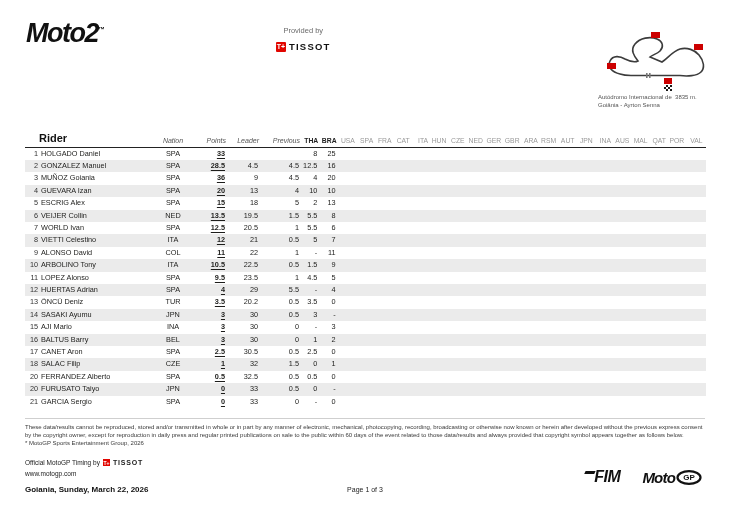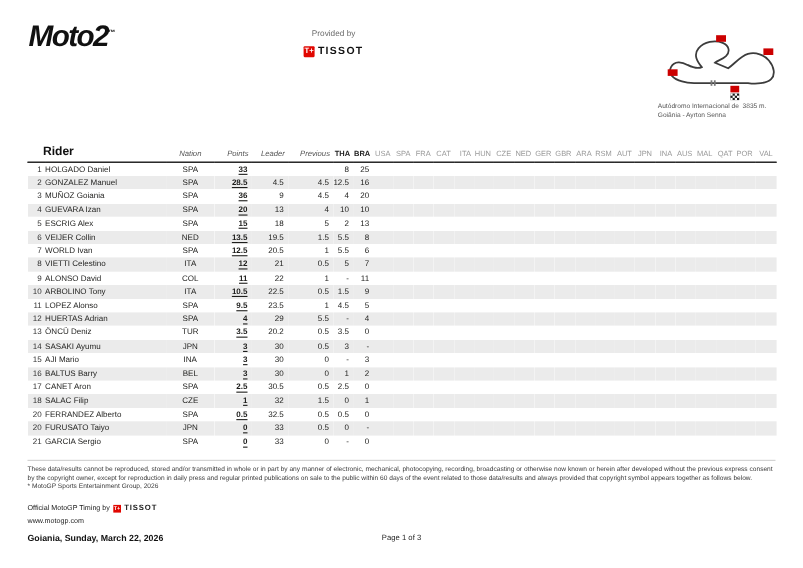--- a/index.html
+++ b/index.html
@@ -809,14 +809,24 @@
 
   <div class="timing">
     <span>Official MotoGP Timing by</span>
     <span class="tbox">T+</span>
     <span class="tword">TISSOT</span>
   </div>
   <div class="website">www.motogp.com</div>
   <div class="datestamp">Goiania, Sunday, March 22, 2026</div>
   <div class="pagenum">Page 1 of 3</div>
 
+  <div class="brandlogos">
+    <span class="fim">FIM</span>
+    <span class="motogp">
+      <span class="mword">Moto</span>
+      <svg width="26" height="15" viewBox="0 0 26 15">
+        <ellipse cx="13" cy="7.5" rx="11.5" ry="6.3" fill="none" stroke="#111" stroke-width="2.2"></ellipse>
+        <text x="13" y="10.4" text-anchor="middle" font-family="Liberation Sans, sans-serif" font-size="8" font-weight="bold" fill="#111">GP</text>
+      </svg>
+    </span>
+  </div>
 
 </div>
 
 </body></html>

